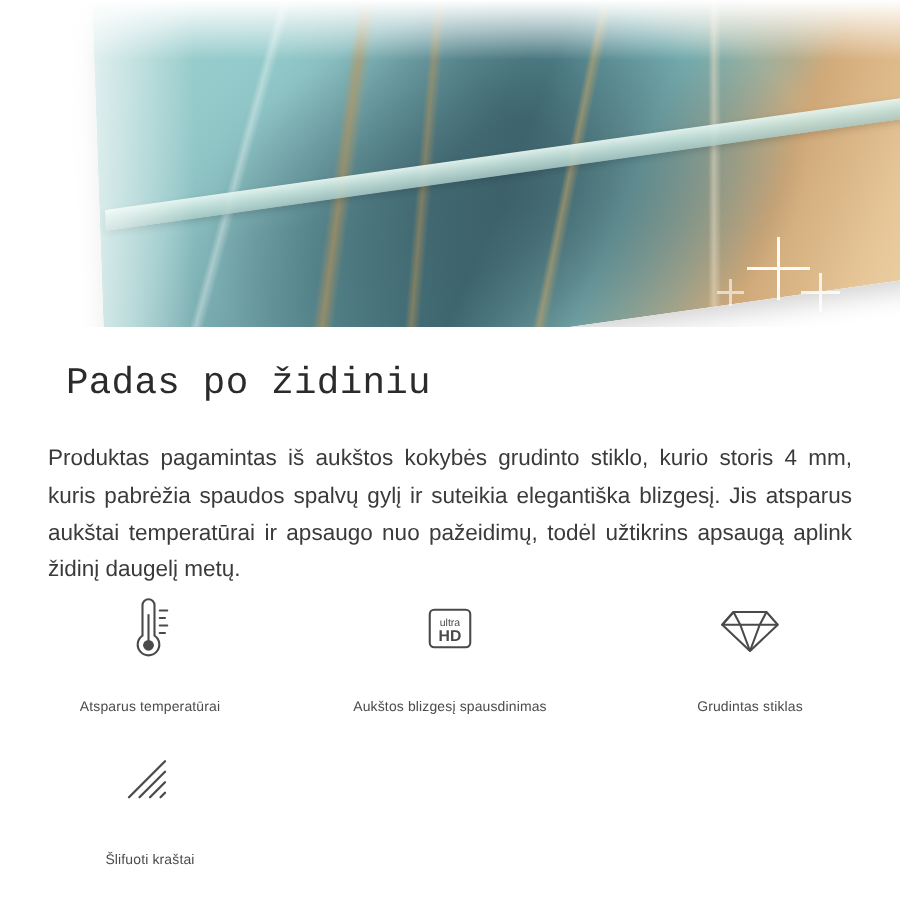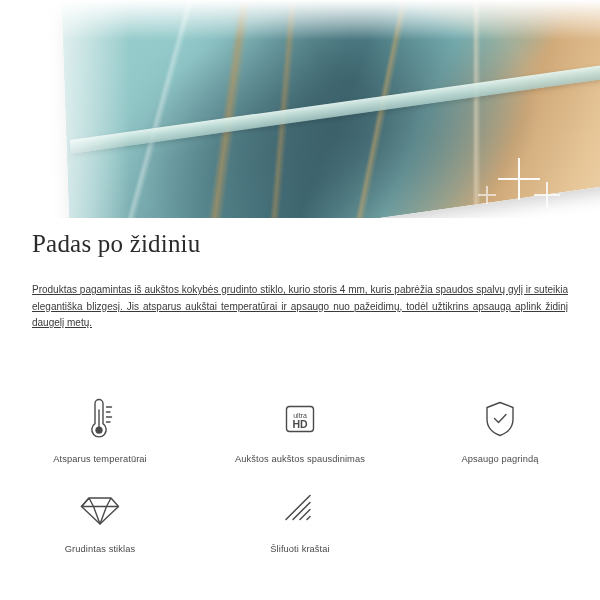--- a/index.html
+++ b/index.html
@@ -99,37 +99,36 @@
 
   
   .content {
     position: absolute;
     top: 228px;
     left: 0;
     width: 600px;
     padding: 0 32px;
   }
   .title {
-    font-family: Liberation Serif, serif;
+    font-family: Liberation Mono, monospace;
     font-size: 25px;
     line-height: 1.28;
     color: #2b2b2b;
     font-weight: 400;
-    margin: 0;
+    margin: 12px;
     letter-spacing: 0.2px;
   }
   .title .line2 { display: block; }
   .desc {
     margin-top: 22px;
-    font-size: 10px;
+    font-size: 15px;
     line-height: 1.65;
     color: #3a3a3a;
     text-align: justify;
     max-width: 538px;
-    text-decoration: underline;
   }
 
   
   .features {
     position: absolute;
     top: 396px;
     left: 0;
     width: 600px;
     display: grid;
     grid-template-columns: repeat(3, 1fr);
@@ -141,21 +140,21 @@
     align-items: center;
     justify-content: flex-start;
   }
   .feature-icon {
     height: 46px;
     display: flex;
     align-items: center;
     justify-content: center;
   }
   .feature-label {
-    margin-top: 12px;
+    margin-top: 24px;
     font-size: 9.3px;
     color: #4a4a4a;
     text-align: center;
     letter-spacing: .1px;
   }
   svg { display: block; }
 </style>
 </head>
 <body>
 
@@ -195,32 +194,23 @@
     </div>
 
     <div class="feature">
       <div class="feature-icon">
         <svg width="42" height="42" viewBox="0 0 42 42" fill="none">
           <rect x="7.5" y="8.5" width="27" height="25" rx="3" stroke="#4a4a4a" stroke-width="1.4"></rect>
           <text x="21" y="19.5" font-family="Liberation Sans, sans-serif" font-size="7" fill="#4a4a4a" text-anchor="middle">ultra</text>
           <text x="21" y="29.5" font-family="Liberation Sans, sans-serif" font-size="10.5" font-weight="bold" fill="#4a4a4a" text-anchor="middle">HD</text>
         </svg>
       </div>
-      <div class="feature-label">Aukštos aukštos spausdinimas</div>
-    </div>
-
-    <div class="feature">
-      <div class="feature-icon">
-        <svg width="40" height="44" viewBox="0 0 40 44" fill="none" stroke="#4a4a4a" stroke-width="1.4" stroke-linecap="round" stroke-linejoin="round">
-          <path d="M20 5.5 L33 10.5 V22c0 8.2-5.6 13.8-13 16.5C12.6 35.8 7 30.2 7 22V10.5z"></path>
-          <path d="M14.5 21.5l4 4 7.5-8"></path>
-        </svg>
-      </div>
-      <div class="feature-label">Apsaugo pagrindą</div>
-    </div>
+      <div class="feature-label">Aukštos blizgesį spausdinimas</div>
+    </div>
+
 
     <div class="feature">
       <div class="feature-icon">
         <svg width="44" height="40" viewBox="0 0 44 40" fill="none" stroke="#4a4a4a" stroke-width="1.4" stroke-linejoin="round">
           <path d="M11 9h22l7.5 8.5L22 35 3.5 17.5z"></path>
           <path d="M11 9l-7.5 8.5h37M11 9l4.5 8.5L22 35M33 9l-4.5 8.5L22 35M15.5 17.5h13"></path>
         </svg>
       </div>
       <div class="feature-label">Grudintas stiklas</div>
     </div>

